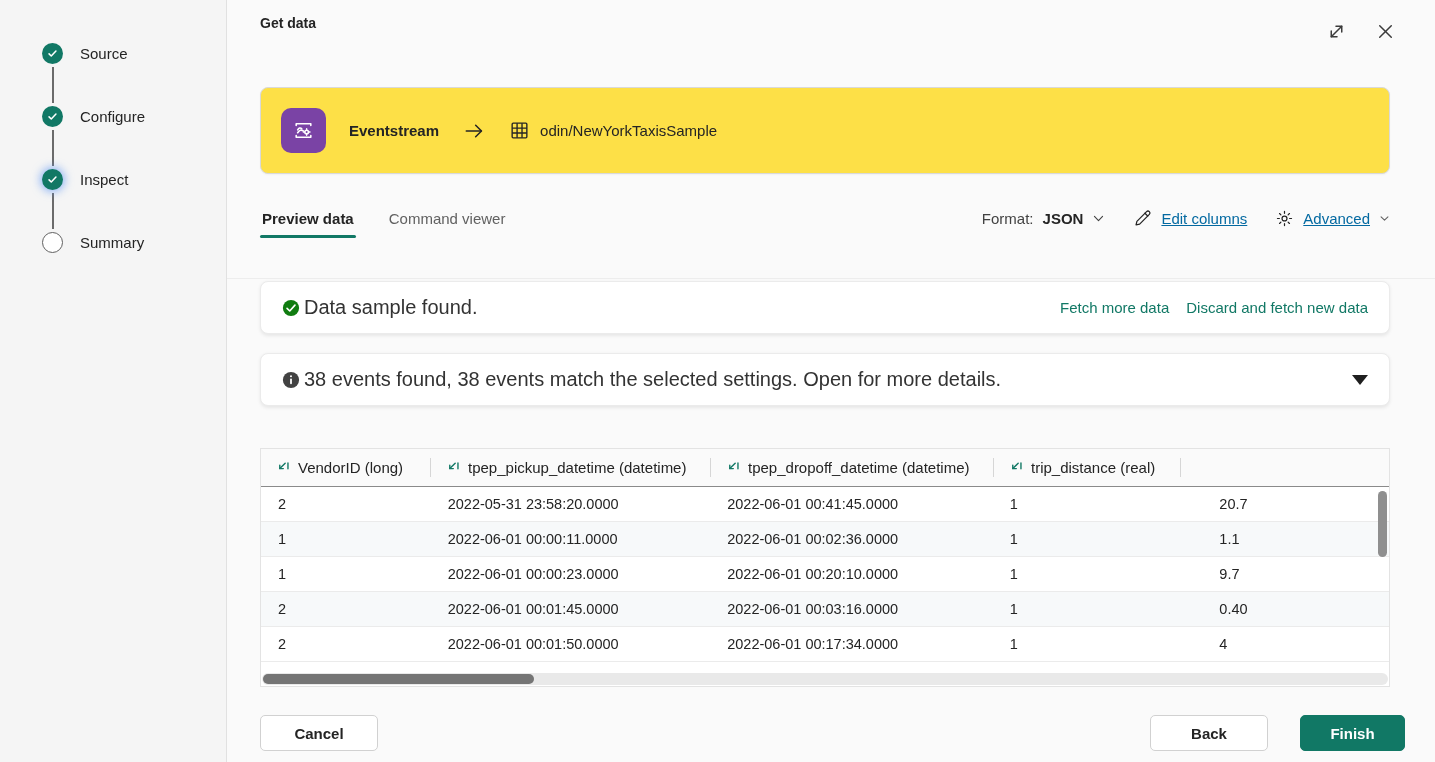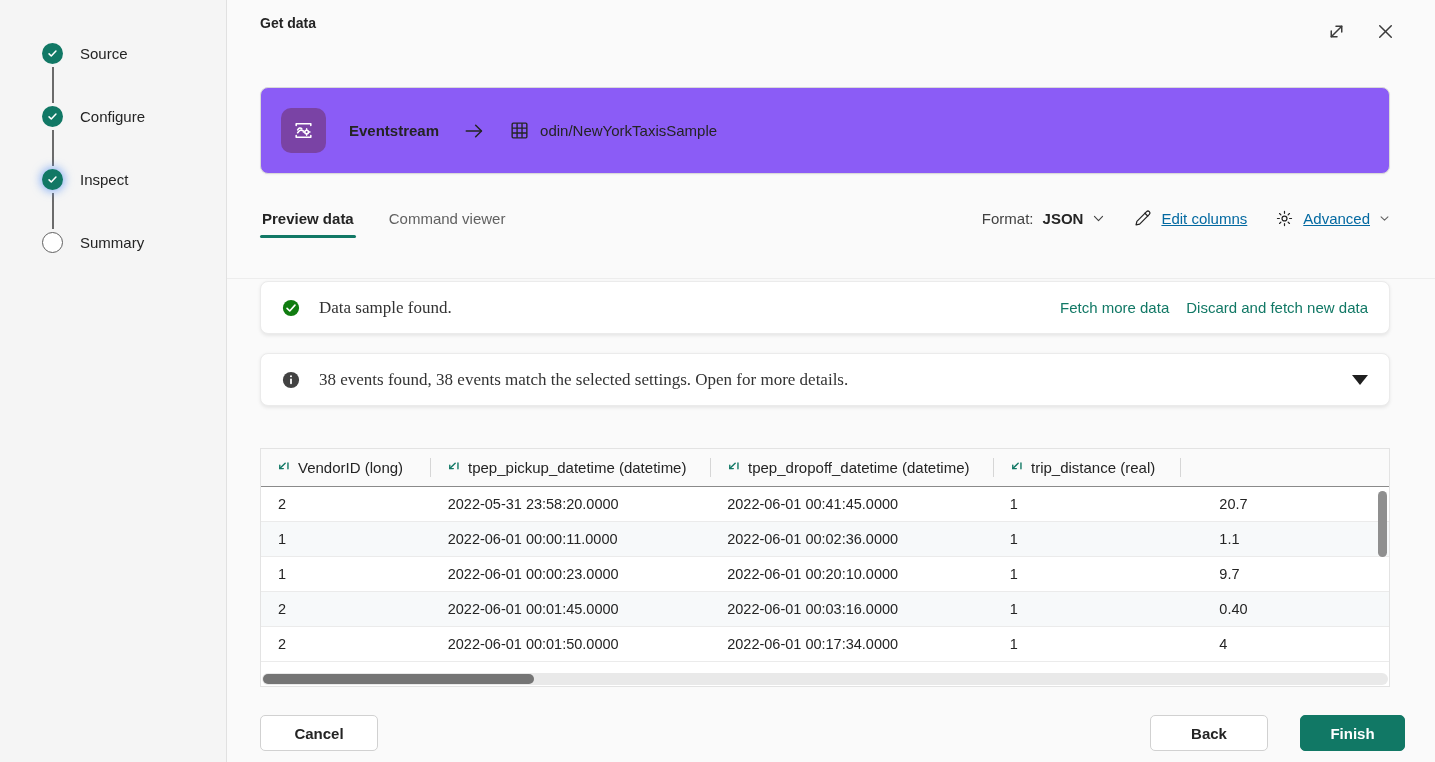--- a/index.html
+++ b/index.html
@@ -18,21 +18,21 @@
   .step-label { margin-left:17px; font-size:15px; color:#242424; }
   .connector { position:absolute; left:9.5px; width:2px; background:#6b6b6b; }
 
   
   .main { position:relative; flex:1 1 auto; height:100%; }
   .eyebrow { position:absolute; left:33px; top:15px; font-size:14px; font-weight:700; }
   .page-title { position:absolute; left:33px; top:40px; font-size:24px; font-weight:600; }
   .window-controls { position:absolute; top:19px; right:37px; display:flex; gap:24px; }
   .iconbtn { background:none; border:none; padding:2px; cursor:pointer; line-height:0; }
 
-  .source-card { position:absolute; left:33px; right:45px; top:87px; height:87px; background:#8b5cf6;
+  .source-card { position:absolute; left:33px; right:45px; top:87px; height:87px; background:#fde047;
     border:1px solid #d9d9d9; border-radius:8px; display:flex; align-items:center; padding:0 20px;
     box-shadow:0 1px 2px rgba(0,0,0,.04); }
   .es-icon { width:45px; height:45px; border-radius:10px; background:#7a43a5; display:flex; align-items:center; justify-content:center; }
   .source-name { margin-left:23px; font-size:15px; font-weight:600; }
   .flow-arrow { margin:0 24px; line-height:0; }
   .table-icon { margin-right:10px; line-height:0; }
   .dest-name { font-size:15px; }
 
   .tabbar { position:absolute; left:33px; right:45px; top:196px; height:44px; display:flex; align-items:center; }
   .tab { margin-right:31px; padding:10px 2px; font-size:15px; color:#616161; position:relative; cursor:pointer; }
@@ -43,21 +43,21 @@
   .format-label { color:#424242; }
   .format-value { font-weight:600; }
   .tbtn { display:flex; align-items:center; gap:9px; background:none; border:none; font:inherit; color:#0369a1; cursor:pointer;text-decoration:underline; }
 
   .content-divider { position:absolute; left:0; right:0; top:278px; border-top:1px solid #ededed; }
 
   .msg-card { position:absolute; left:33px; right:45px; height:53px; background:#fff; border:1px solid #ebebeb;
     border-radius:8px; box-shadow:0 1.6px 3.6px rgba(0,0,0,.08); display:flex; align-items:center; padding:0 21px; }
   #status-card { top:281px; }
   #info-card { top:353px; }
-  .msg-text { margin-left:19px; font-size:17px; color:#333;font-family:Liberation Serif, serif; }
+  .msg-text { margin-left:4px; font-size:20px; color:#333; }
   .links { margin-left:auto; display:flex; gap:17px; }
   .link { color:#117865; font-size:15px; cursor:pointer; text-decoration:none; }
   .collapse-tri { margin-left:auto; width:0; height:0; border-left:8px solid transparent; border-right:8px solid transparent;
     border-top:10px solid #1f1f1f; cursor:pointer; }
 
   
   .table-wrap { position:absolute; left:33px; right:45px; top:448px; height:239px; background:#fff;
     border:1px solid #e3e3e3; }
   .thead { display:flex; height:38px; background:#fafafa; border-bottom:1px solid #8a8a8a; align-items:stretch; }
   .th { display:flex; align-items:center; gap:8px; padding-left:16px; position:relative; font-size:15px; color:#242424; }

